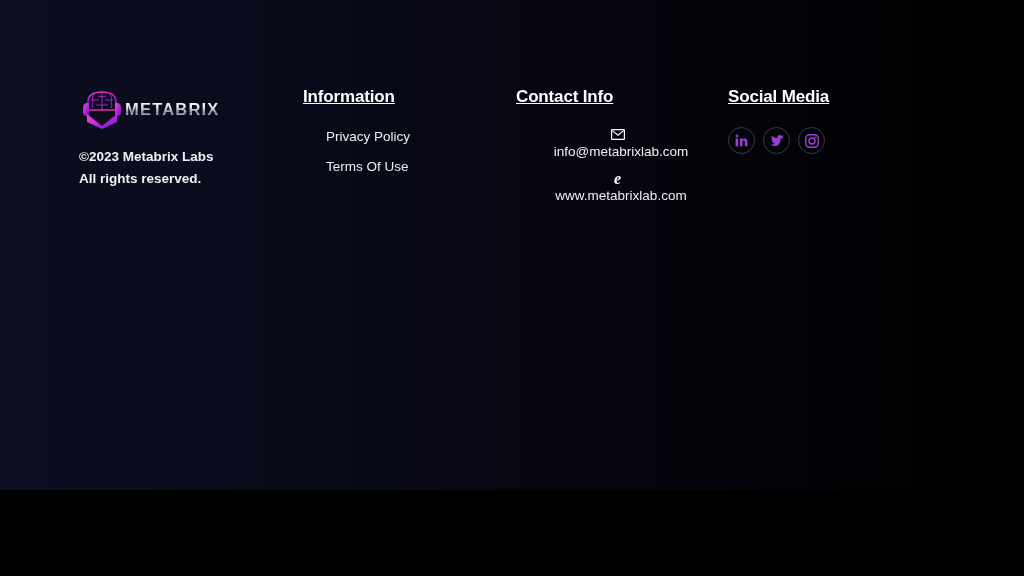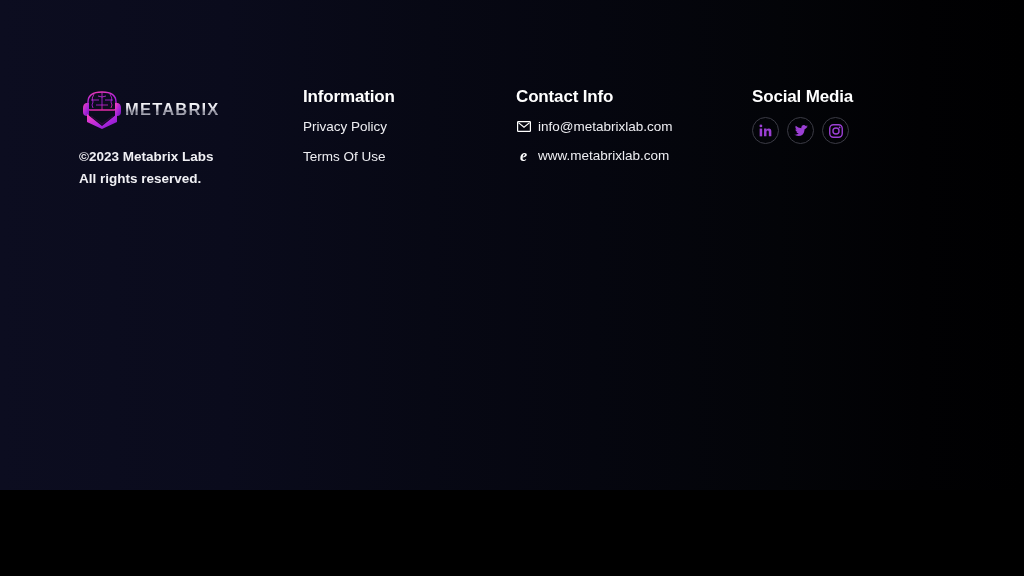--- a/index.html
+++ b/index.html
@@ -58,21 +58,21 @@
     left: 0;
     top: 86px;
     width: 1024px;
     height: 130px;
   }
 
   .col { position: absolute; top: 0; }
   .col-brand   { left: 79px;  width: 210px; }
   .col-info    { left: 303px; width: 200px; }
   .col-contact { left: 516px; width: 210px; }
-  .col-social  { left: 752px; width: 210px; }
+  .col-social  { left: 728px; width: 210px; }
 
   
   .brand-logo {
     display: flex;
     align-items: center;
     height: 42px;
     margin-top: 2px;
   }
   .brand-mark {
     width: 46px;
@@ -104,43 +104,45 @@
   }
   .copyright span { display: block; white-space: nowrap; font-weight: bold; }
 
   
   .col-heading {
     font-size: 17px;
     font-weight: 700;
     color: #ffffff;
     letter-spacing: -0.15px;
     line-height: 22px;
-    margin-bottom: 9px;
-    white-space: nowrap;
-  }
-
-  
-  .link-list { list-style: none; }
+    margin-bottom: 19px;
+    white-space: nowrap;
+    text-decoration: underline;
+  }
+
+  
+  .link-list { list-style: none; margin-left: 23px; }
   .link-list li { margin-bottom: 11px; }
   .link-list li:last-child { margin-bottom: 0; }
   .flink {
     display: inline-block;
     font-size: 13.5px;
     line-height: 19px;
     color: #eeeef2;
     text-decoration: none;
     white-space: nowrap;
   }
 
   
   .contact-row {
     display: flex;
     align-items: center;
     margin-bottom: 10px;
     white-space: nowrap;
+    flex-direction: column;
   }
   .contact-row:last-child { margin-bottom: 0; }
   .contact-icon {
     width: 15px;
     height: 15px;
     flex: none;
     margin-right: 7px;
     display: flex;
     align-items: center;
     justify-content: center;

